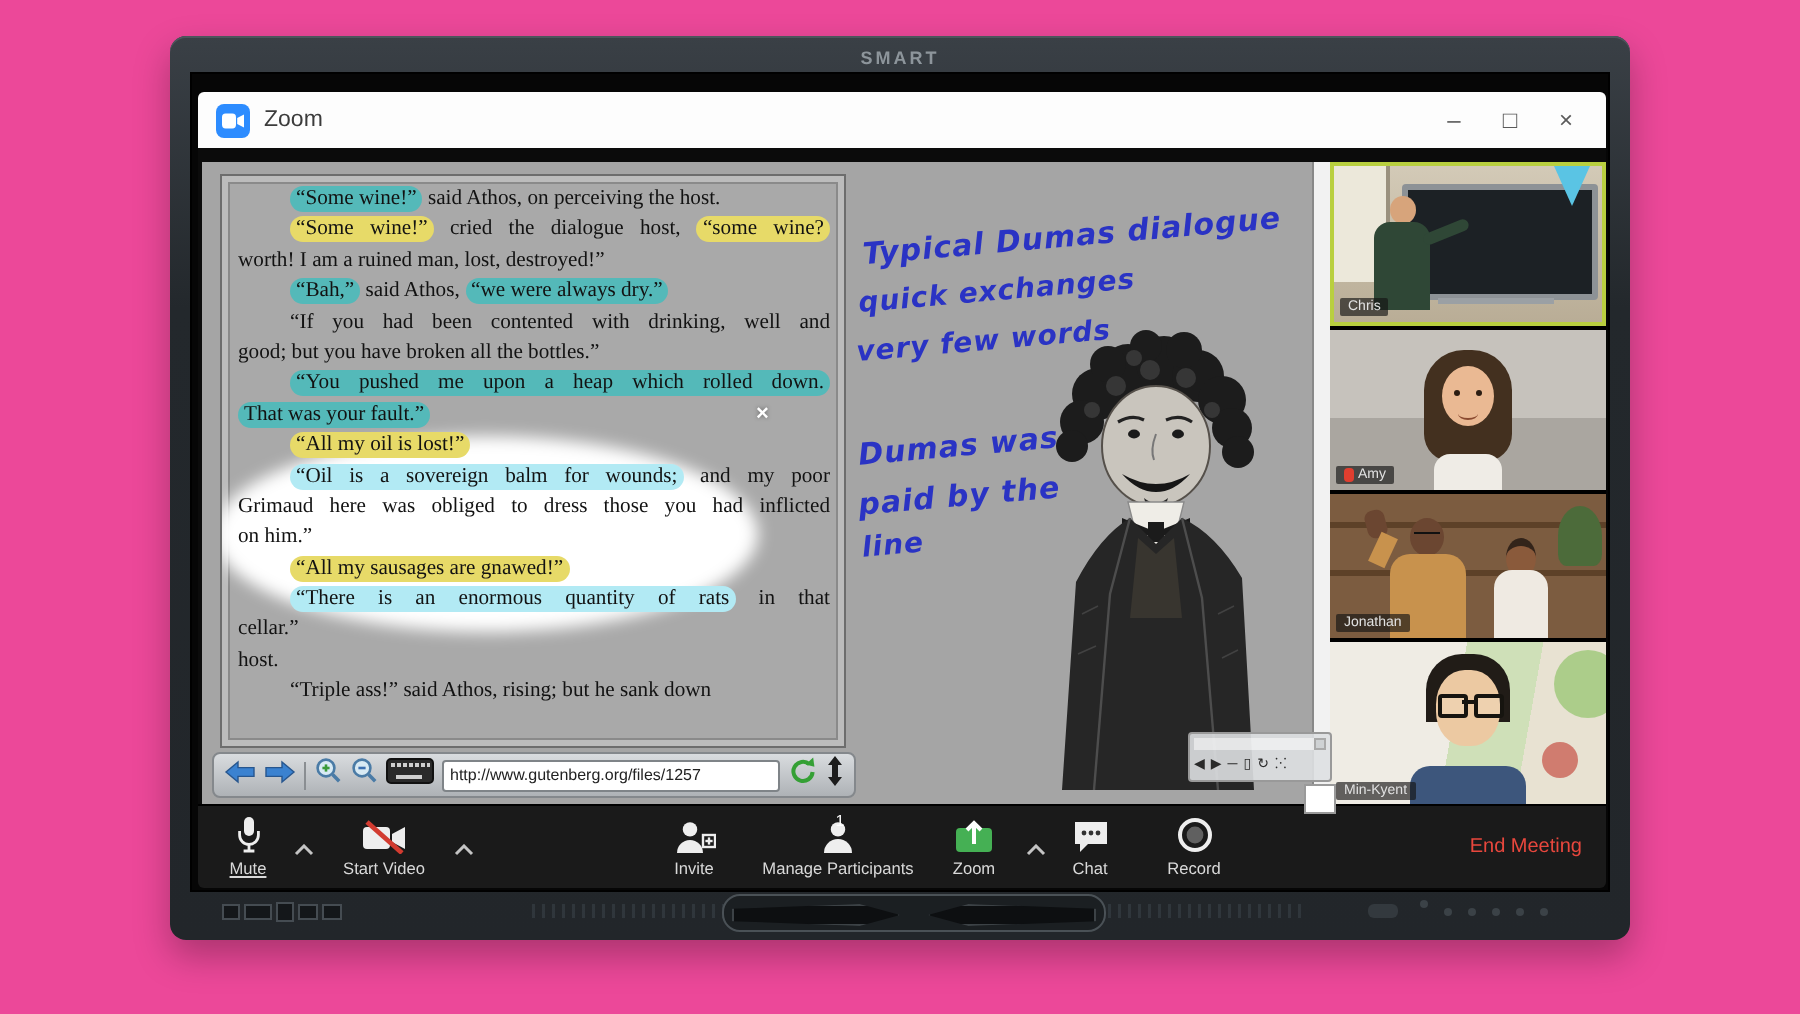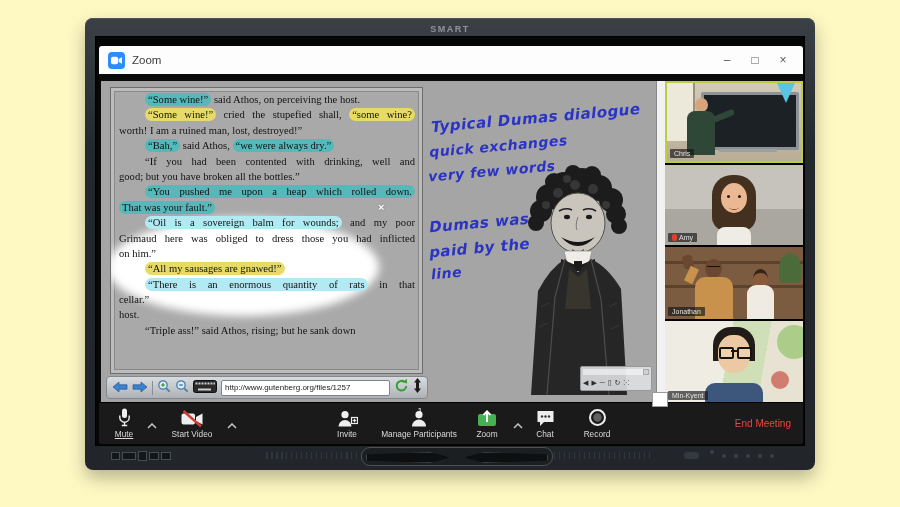--- a/index.html
+++ b/index.html
@@ -1,16 +1,16 @@
 <!DOCTYPE html>
 <html><head>
 <meta charset="utf-8">
 <style>
   html,body{margin:0;padding:0;background:#fff;font-family:"Liberation Sans",sans-serif;}
-  .stage{position:relative;width:900px;height:507px;background:#fef9c3;overflow:hidden;}
+  .stage{position:relative;width:900px;height:507px;background:#ec4899;overflow:hidden;}
 
   
   .board{position:absolute;left:85px;top:18px;width:730px;height:452px;border-radius:8px;
     background:linear-gradient(#3a4046,#23282c 30%,#22262a);box-shadow:0 8px 18px rgba(0,0,0,.28), inset 0 1px 0 #4d555c;}
   .smart-logo{position:absolute;left:0;right:0;top:6px;text-align:center;color:#8d959b;font-size:9px;letter-spacing:1.5px;font-weight:bold;}
   .screen{position:absolute;left:10px;top:18px;width:710px;height:410px;background:#060606;border:1px solid #000;box-sizing:border-box;}
 
   
   .tray{position:absolute;left:6px;right:6px;bottom:4px;height:22px;}
   .port{position:absolute;top:8px;height:6px;background:#14171a;border:1px solid #454c52;}
@@ -25,21 +25,21 @@
   
   .zwindow{position:absolute;left:3px;top:9px;width:704px;height:398px;background:#0b0b0b;border-radius:3px;overflow:hidden;}
   .titlebar{position:absolute;left:0;top:0;right:0;height:28px;background:#fdfdfd;display:flex;align-items:center;padding-left:9px;box-sizing:border-box;}
   .zicon{width:17px;height:17px;border-radius:4px;background:#2D8CFF;display:flex;align-items:center;justify-content:center;}
   .ztitle{margin-left:7px;font-size:11.5px;color:#3c3c3c;}
   .wctrl{position:absolute;top:0;right:6px;height:28px;display:flex;align-items:center;}
   .wbtn{width:28px;text-align:center;color:#5a5a5a;font-size:12px;cursor:default;}
 
   
   .meeting{position:absolute;left:0;top:28px;right:0;bottom:41px;background:#0b0b0b;}
-  .whiteboard{position:absolute;left:2px;top:7px;width:555px;height:322px;background:#a5a5a5;overflow:hidden;}
+  .whiteboard{position:absolute;left:2px;top:7px;width:555px;height:322px;background:#a5a5a5;overflow:hidden;padding-left:14px;}
   .vsb{position:absolute;left:557px;top:7px;width:9px;height:322px;background:#f2f2f2;border-left:1px solid #888;}
   .vsb-handle{position:absolute;left:553px;top:318px;width:14px;height:13px;background:#fff;border:1px solid #9a9a9a;z-index:6;}
 
   
   .paper{position:absolute;left:9px;top:6px;width:313px;height:287px;background:#a9a9a9;border:1px solid #6d6d6d;
     box-shadow:inset 0 0 0 3px #bcbcbc, inset 0 0 0 4px #8a8a8a;box-sizing:border-box;overflow:hidden;}
   .oval{position:absolute;left:-4px;top:130px;width:272px;height:98px;background:#fff;border-radius:50%;filter:blur(4px);}
   .doc{position:absolute;left:8px;top:4px;width:296px;font-family:"Liberation Serif",serif;font-size:10.6px;color:#121212;}
   .line{height:15.4px;line-height:15.4px;text-align:justify;white-space:nowrap;}
   .line.just{text-align-last:justify;white-space:normal;height:15.4px;overflow:hidden;}
@@ -150,27 +150,28 @@
         </div>
 
         <div class="meeting">
 
           <div class="whiteboard">
 
             <div class="paper">
               <div class="oval"></div>
               <div class="doc">
                   <div class="line ind"><span class="hl teal">“Some wine!”</span><span> said Athos, on perceiving the host.</span></div>
-                  <div class="line just ind"><span class="hl yellow">“Some wine!”</span><span> cried the stupefied shall, </span><span class="hl yellow">“some wine?</span></div>
+                  <div class="line just ind"><span class="hl yellow">“Some wine!”</span><span> cried the dialogue host, </span><span class="hl yellow">“some wine?</span></div>
                   <div class="line"><span>worth! I am a ruined man, lost, destroyed!”</span></div>
                   <div class="line ind"><span class="hl teal">“Bah,”</span><span> said Athos, </span><span class="hl teal">“we were always dry.”</span></div>
                   <div class="line just ind"><span>“If you had been contented with drinking, well and</span></div>
                   <div class="line"><span>good; but you have broken all the bottles.”</span></div>
                   <div class="line just ind"><span class="hl teal">“You pushed me upon a heap which rolled down.</span></div>
                   <div class="line"><span class="hl teal">That was your fault.”</span></div>
+                  <div class="line ind"><span class="hl yellow">“All my oil is lost!”</span></div>
                   <div class="line just ind"><span class="hl cyan">“Oil is a sovereign balm for wounds;</span><span> and my poor</span></div>
                   <div class="line just"><span>Grimaud here was obliged to dress those you had inflicted</span></div>
                   <div class="line"><span>on him.”</span></div>
                   <div class="line ind"><span class="hl yellow">“All my sausages are gnawed!”</span></div>
                   <div class="line just ind"><span class="hl cyan">“There is an enormous quantity of rats</span><span> in that</span></div>
                   <div class="line"><span>cellar.”</span></div>
                   <div class="line"><span>host.</span></div>
                   <div class="line ind"><span>“Triple ass!” said Athos, rising; but he sank down</span></div>
                 </div>
             </div>

